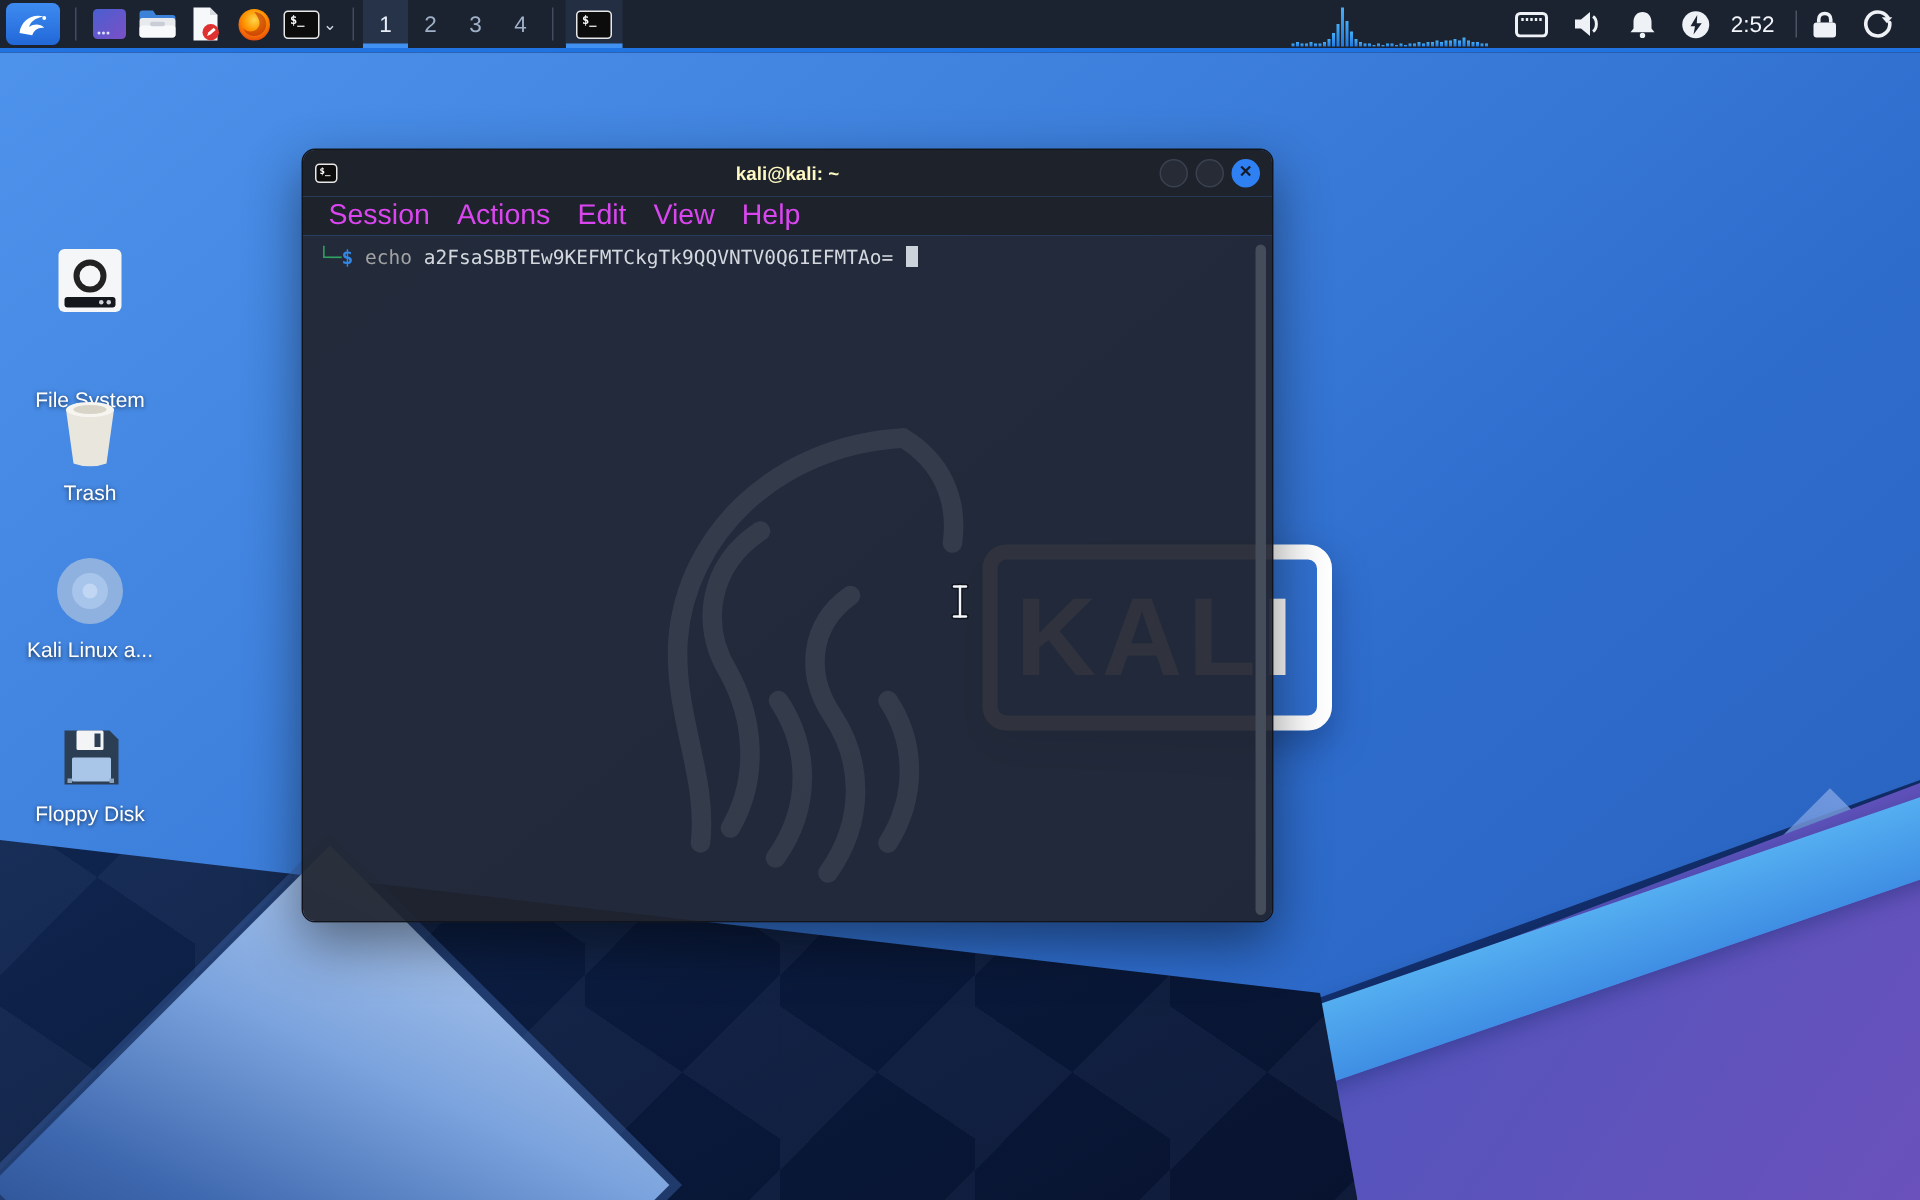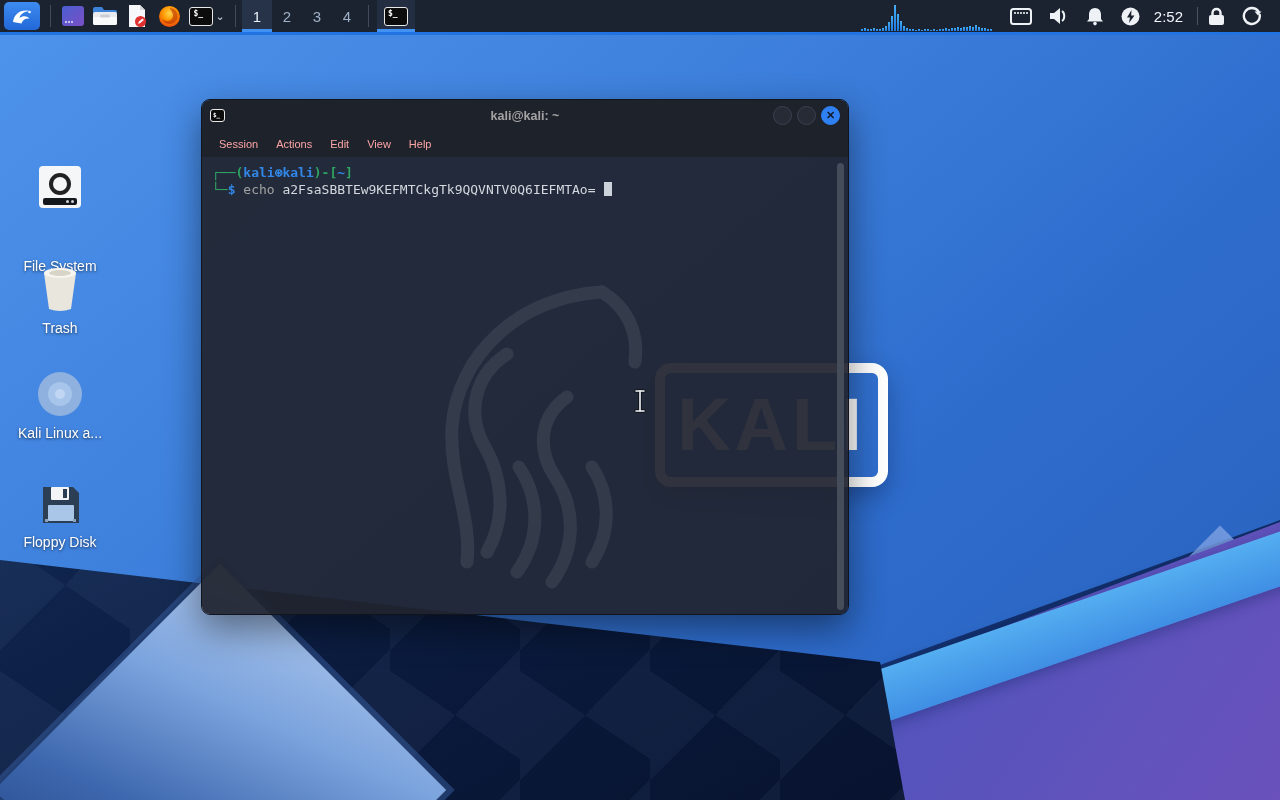--- a/index.html
+++ b/index.html
@@ -68,26 +68,26 @@
   .cpu .bar { width:2px; background:linear-gradient(180deg,#45aef5,#1f78e0); }
   .tray { display:flex; align-items:center; gap:17px; margin-right:10px; }
   .clock { color:#f2f5f9; font-size:15px; margin:15px 4px; }
   .p-right .p-sep2 { width:1px; height:18px; background:#4a5264; margin:0 10px; }
   .pad-r { width:8px; }
 
   
   .term { position:absolute; left:201px; top:99px; width:648px; height:516px; z-index:5;
     border-radius:9px; overflow:hidden; box-shadow:0 14px 36px rgba(0,0,0,.45); border:1px solid #11141a; }
   .titlebar { height:31px; background:#1e222b; display:flex; align-items:center; padding:0 8px; position:relative; }
-  .title { position:absolute; left:0; right:0; text-align:center; color:#a3a3a3; font-size:12.5px; font-weight:bold; }
+  .title { position:absolute; left:0; right:0; text-align:center; color:#fef9c3; font-size:12.5px; font-weight:bold; }
   .tbtns { margin-left:auto; display:flex; gap:5px; z-index:1; }
   .tbtn { width:19px; height:19px; border-radius:50%; background:#262b35; border:1px solid #3a4150; }
   .tbtn.close { background:#2f81f3; border-color:#2f81f3; color:#141b2a; font-size:11px; font-weight:bold; line-height:17px; text-align:center; }
   .menubar { height:26px; background:#1e222b; display:flex; align-items:center; padding-left:8px; }
-  .menubar .mi { color:#fca5a5; font-size:11px; padding:3px 9px; border-radius:3px; }
+  .menubar .mi { color:#d946ef; font-size:19px; padding:3px 9px; border-radius:3px; }
   .tcontent { position:relative; height:459px; background:rgba(32,36,46,0.93); font-family:"DejaVu Sans Mono",monospace;
     font-size:13px; line-height:17px; padding:7px 10px; color:#d4d8de; }
   .green { color:#2fa462; font-weight:bold; }
   .blue { color:#3287e6; font-weight:bold; }
   .teal { color:#a3a3a3; }
   .cursor-block { display:inline-block; width:8px; height:14px; background:#ccd2da; vertical-align:-2px; margin-left:1px; }
   .scrollthumb { position:absolute; right:4px; top:6px; bottom:6px; width:7px; background:#454c5a; border-radius:4px; }
   .watermark { position:absolute; left:165px; top:105px; opacity:0.10; }
 
   
@@ -172,21 +172,20 @@
       <svg class="watermark" width="330" height="340" viewBox="0 0 330 340">
         <g fill="none" stroke="#cfd6e2" stroke-width="13" stroke-linecap="round">
           <path d="M235 30 C150 35 90 95 85 165 C82 215 105 255 100 300"></path>
           <path d="M120 290 C140 255 135 215 118 185 C100 155 105 115 140 92"></path>
           <path d="M150 310 C175 275 172 235 152 205"></path>
           <path d="M185 320 C210 285 208 245 188 215 C170 188 172 155 200 135"></path>
           <path d="M225 300 C245 268 243 232 225 205"></path>
           <path d="M235 30 C260 45 272 70 268 100"></path>
         </g>
       </svg>
-      <div class="line1"><span class="green">┌──(</span><span class="blue">kali</span><span class="blue">⊛</span><span class="blue">kali</span><span class="green">)-[</span><span class="blue">~</span><span class="green">]</span></div>
       <div class="line2"><span class="green">└─</span><span class="blue">$</span><span> </span><span class="teal">echo</span><span> </span><span>a2FsaSBBTEw9KEFMTCkgTk9QQVNTV0Q6IEFMTAo=</span><span> </span><span class="cursor-block"></span></div>
       <div class="scrollthumb"></div>
     </div>
   </div>
 
   <div class="panel">
     <div class="p-left">
       <div class="kali-btn">
         <svg width="22" height="20" viewBox="0 0 22 20">
           <path d="M2 16 C3 8 10 3 18 5 C12 6 9 9 8.5 12 C12 9.5 16 10 18.5 12.5 C14.5 12 11.5 14 10.5 17.5 Z" fill="#ffffff"></path>

